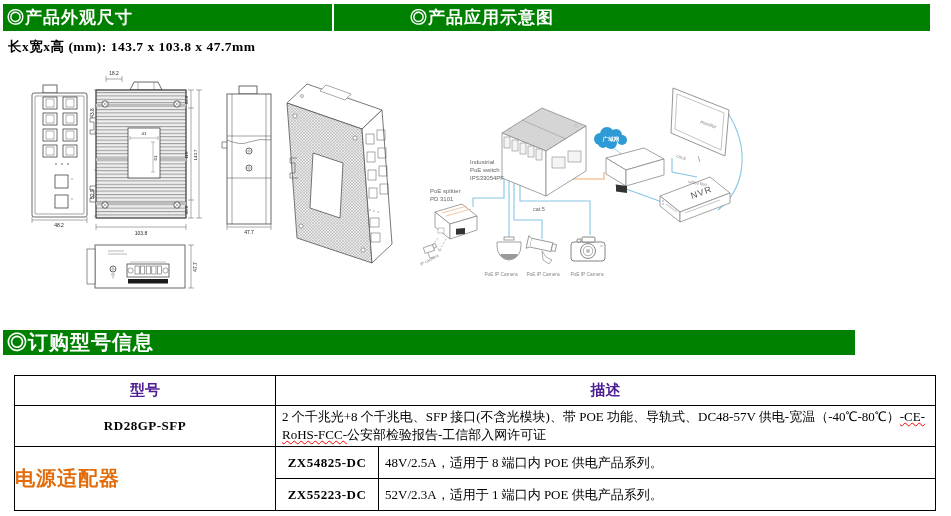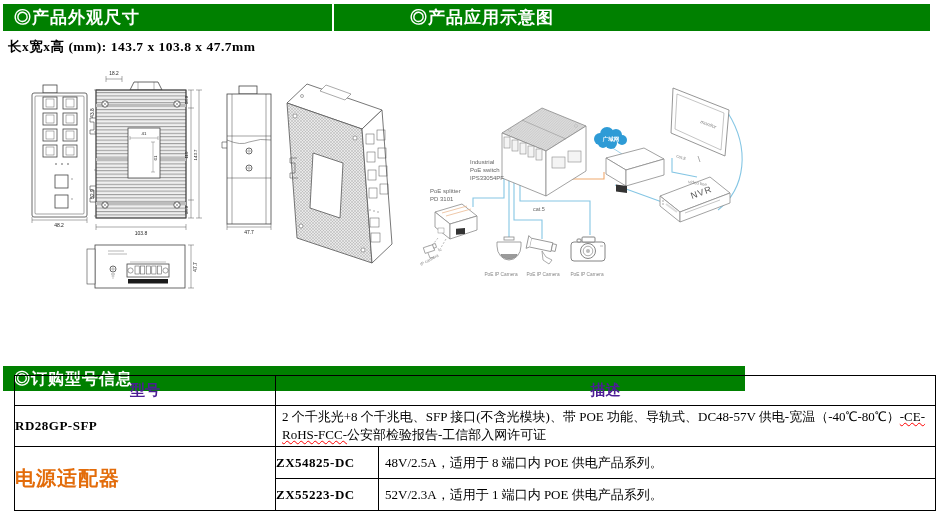--- a/index.html
+++ b/index.html
@@ -1,36 +1,36 @@
 <!DOCTYPE html>
 <html><head>
 <meta charset="utf-8">
 <style>
   html,body{margin:0;padding:0;background:#fff;}
   #page{position:relative;width:951px;height:516px;background:#fff;overflow:hidden;
         font-family:"Liberation Sans",sans-serif;}
   .greenbar{position:absolute;height:27px;background:#008000;color:#fff;
             font-weight:bold;font-size:17px;line-height:27px;letter-spacing:1px;}
-  .greenbar .t{padding-left:11px;}
+  .greenbar .t{padding-left:4px;}
   #bar-appearance{left:3px;top:4px;width:329px;}
   #bar-application{left:334px;top:4px;width:596px;}
   #bar-application .t{padding-left:76px;}
-  #bar-ordering{left:3px;top:330px;width:742px;height:25px;line-height:25px;font-size:16px;margin-top:36px;}
+  #bar-ordering{left:3px;top:330px;width:852px;height:25px;line-height:25px;font-size:20px;}
   #dims-line{position:absolute;left:8px;top:38px;font-family:"Liberation Serif",serif;
              font-weight:bold;font-size:13.5px;color:#000;letter-spacing:0.5px;}
   #tech-svg{position:absolute;left:10px;top:58px;}
   #app-svg{position:absolute;left:420px;top:58px;}
   
   #order-table{position:absolute;left:14px;top:375px;border-collapse:collapse;
                font-family:"Liberation Serif",serif;color:#000;}
   #order-table td,#order-table th{border:1px solid #000;padding:0;}
   #order-table{border:1.5px solid #000;}
   .hdr{color:#4c1d95;font-weight:bold;font-size:15px;text-align:center;
        font-family:"Liberation Sans",sans-serif;}
-  .model-cell{font-weight:bold;font-size:13px;letter-spacing:0.5px;}
+  .model-cell{font-weight:bold;font-size:13px;text-align:center;letter-spacing:0.5px;}
   .group-cell{color:#e36c0a;font-weight:bold;font-size:20px;text-align:left;
               font-family:"Liberation Sans",sans-serif;letter-spacing:1px;}
   .desc-cell{font-size:13px;text-align:left;padding:2px 6px !important;line-height:18px;}
   .wavy{text-decoration:underline;text-decoration-style:wavy;text-decoration-color:#ff0000;
         text-decoration-thickness:1px;}
   svg text{font-family:"Liberation Sans",sans-serif;}
 </style>
 </head>
 <body>
 

